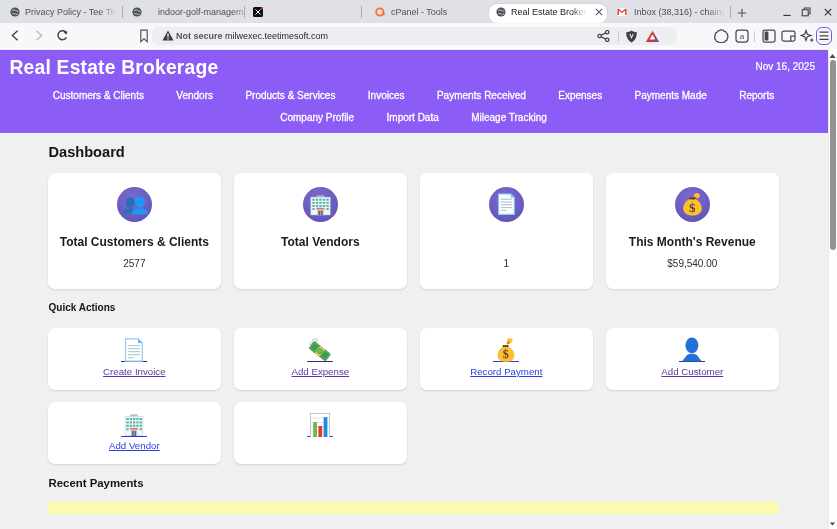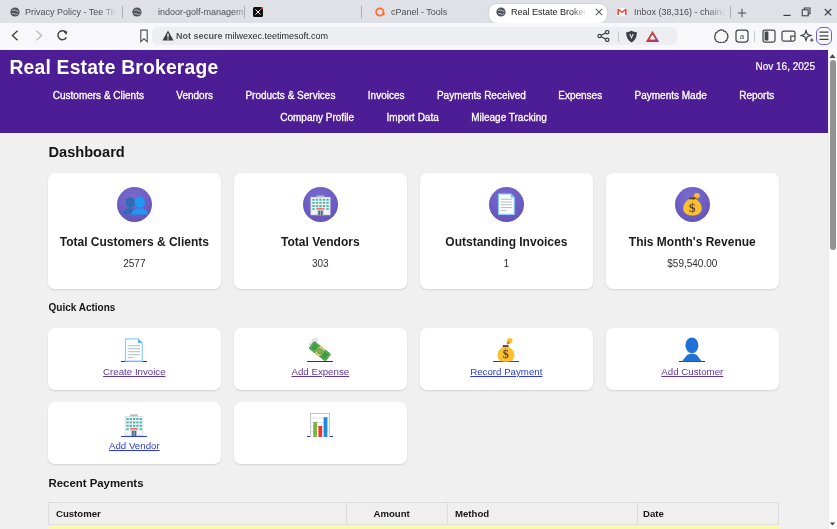--- a/index.html
+++ b/index.html
@@ -17,21 +17,21 @@
 
 
 #toolbar { position:absolute; left:0; top:23px; width:837px; height:26px; background:#f8f8fa; border-bottom:1px solid #fff; }
 #urlpill { position:absolute; left:152px; top:4px; width:525px; height:18px; background:#eceef2; border-radius:7px; }
 #notsec { position:absolute; left:176px; top:8px; font-size:9px; color:#54565c;font-weight:bold; }
 #urltxt { position:absolute; left:225px; top:8px; font-size:9px; color:#27292e; }
 .tbico { position:absolute; }
 
 
 #page { position:absolute; left:0; top:49px; width:828px; height:480px; background:#f0f0f0; }
-#navy { position:absolute; left:0; top:0.5px; width:828px; height:83px; background:#4c1d95; }
+#navy { position:absolute; left:0; top:0.5px; width:828px; height:83px; background:#8b5cf6; }
 #h1 { position:absolute; left:9.5px; top:7px; font-size:19.3px; font-weight:bold; color:#fff; letter-spacing:0.2px; }
 #date { position:absolute; right:13px; top:11px; font-size:10px; color:#fff; -webkit-text-stroke:0.2px #fff; }
 .nav { position:absolute; left:48px; width:731px; display:flex; justify-content:center; gap:32.4px; color:#fff; font-size:10px; }
 .nav a { color:#fff; text-decoration:none; white-space:nowrap; -webkit-text-stroke:0.3px #fff; }
 #nav1 { top:40px; }
 #nav2 { top:62px; }
 
 #dashh { position:absolute; left:48.5px; top:95px; font-size:14.6px; font-weight:bold; color:#151515; }
 #cards { position:absolute; left:48px; top:123.5px; width:731px; display:grid; grid-template-columns:repeat(4,172.7px); gap:13.3px; }
 .card { height:116px; background:#fff; border-radius:7px; box-shadow:0 1px 2px rgba(0,0,0,.12); text-align:center; position:relative; }
@@ -256,37 +256,35 @@
             <rect x="9.3" y="21.1" width="2.4" height="1.9"></rect>
                 <rect x="23.3" y="21.1" width="2.4" height="1.9"></rect>
           </g>
           <rect x="13.4" y="20.8" width="8.2" height="1.8" fill="#e57373"></rect>
           <rect x="14.4" y="23" width="6.2" height="5.2" fill="#b0bec5"></rect>
           <rect x="15.4" y="23.8" width="1.7" height="4.4" fill="#546e7a"></rect>
               <rect x="17.9" y="23.8" width="1.7" height="4.4" fill="#546e7a"></rect>
         </svg>
           </div>
         <div class="ctitle">Total Vendors</div>
-        <div class="cnum">303</div>
       </div>
       <div class="card">
         <div class="circ">
             <svg width="35" height="35" viewBox="0 0 35 35" style="position:absolute;left:0;top:0">
           <path d="M9.6 7 L21.8 7 L25.2 10.4 L25.2 27.4 L9.6 27.4 Z" fill="#fff" stroke="#90caf9" stroke-width="1.2"></path>
           <path d="M21.8 7 L25.2 10.4 L21.8 10.4 Z" fill="#4dd0e1"></path>
           <path d="M11.8 12.2 L23 12.2" stroke="#80cbc4" stroke-width="1"></path>
           <g stroke="#a5b6c0" stroke-width="0.9">
             <path d="M11.8 15 L23 15"></path>
                 <path d="M11.8 17.8 L23 17.8"></path>
                 <path d="M11.8 20.6 L23 20.6"></path>
                 <path d="M11.8 23.4 L17.5 23.4"></path>
           </g>
         </svg>
           </div>
-        <div class="ctitle">Outstanding Invoices</div>
         <div class="cnum">1</div>
       </div>
       <div class="card">
         <div class="circ">
             <svg width="35" height="35" viewBox="0 0 35 35" style="position:absolute;left:0;top:0">
           <path d="M20.5 6.2 C22.5 5.6 24.5 6.4 24.9 8 C25.3 9.6 24.1 10.7 23.2 11.1 C21.7 11.7 19.8 11.4 19.1 10.1 C18.4 8.8 19 6.8 20.5 6.2 Z" fill="#fbc02d"></path>
           <path d="M18.5 11.5 C18.9 10 20.3 9.3 21.4 9.8 L22.5 12.2 L19 13.2 Z" fill="#f57f17"></path>
           <path d="M17.5 28.6 C11.8 28.6 8.2 25.9 8.2 21.6 C8.2 17.3 11.2 13.6 14.6 12.1 L20.2 12.1 C23.8 13.6 26.8 17.3 26.8 21.6 C26.8 25.9 23.2 28.6 17.5 28.6 Z" fill="#fbc02d"></path>
           <path d="M14.3 12.3 C13.8 11.7 13.9 10.8 14.6 10.4 C15.7 9.8 17 10.8 18.6 10.4 C19.8 10.1 20.6 10.6 20.6 11.3 C20.6 12.1 19.8 12.6 19 12.6 Z" fill="#5d4037"></path>
           <text x="17.3" y="24.6" font-size="13" font-weight="bold" fill="#5d4037" text-anchor="middle" font-family="Liberation Serif">$</text>
@@ -400,26 +398,20 @@
           <rect x="16.6" y="6.2" width="3.8" height="20.1" fill="#1e88e5"></rect>
         </svg>
       </div>
       <div></div>
         <div></div>
     </div>
 
     <div id="rph">Recent Payments</div>
     <table id="rtable">
       <tbody>
-          <tr>
-        <th style="width:298px">Customer</th>
-        <th class="amt" style="width:101px">Amount</th>
-        <th style="width:190px">Method</th>
-        <th>Date</th>
-      </tr>
       <tr>
         <td></td>
             <td></td>
             <td></td>
             <td></td>
       </tr>
     </tbody>
       </table>
   </div>
 

